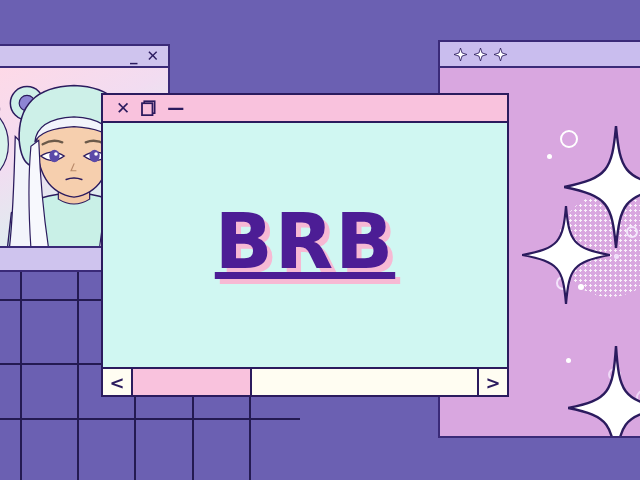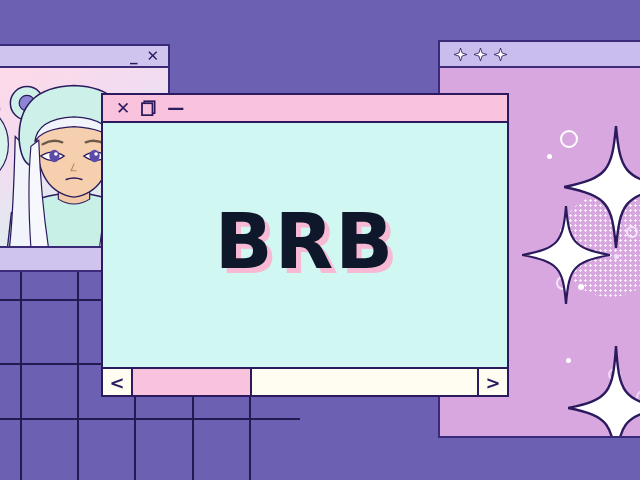--- a/index.html
+++ b/index.html
@@ -52,22 +52,22 @@
   #win-main .bar{position:absolute;left:0;top:0;right:0;height:28px;
             background:#f9c2dd;border-bottom:2px solid #2b1b5e;
             display:flex;align-items:center;gap:11px;padding-left:13px;box-sizing:border-box;
             color:#2b1b5e;}
   #win-main .bar .btn{font-size:17px;line-height:1;font-weight:700;cursor:pointer;}
   #win-main .canvas{position:absolute;left:0;top:28px;right:0;bottom:28px;
             background:#d0f7f2;display:flex;flex-direction:column;
             align-items:center;justify-content:center;}
 
   .brb{position:relative;font-size:76px;font-weight:800;letter-spacing:2px;
-       color:#0f172a;line-height:.98;margin:0 0 6px 0;
-       text-shadow:5px 5px 0 #f7b9d4;}
+       color:#4c1d95;line-height:.98;margin:0 0 6px 0;
+       text-shadow:5px 5px 0 #f7b9d4;text-decoration:underline;}
   .sub{font-size:31px;font-weight:700;color:#231659;line-height:1.08;
        text-align:center;letter-spacing:.3px;margin:0;}
 
   
   #win-main .sbar{position:absolute;left:0;right:0;bottom:0;height:28px;
             display:flex;align-items:stretch;background:#fffdf2;
             border-top:2px solid #2b1b5e;box-sizing:border-box;}
   .sb-arrow{width:30px;display:flex;align-items:center;justify-content:center;
             background:#fffdf2;color:#2b1b5e;font-size:18px;font-weight:700;
             box-sizing:border-box;cursor:pointer;}

